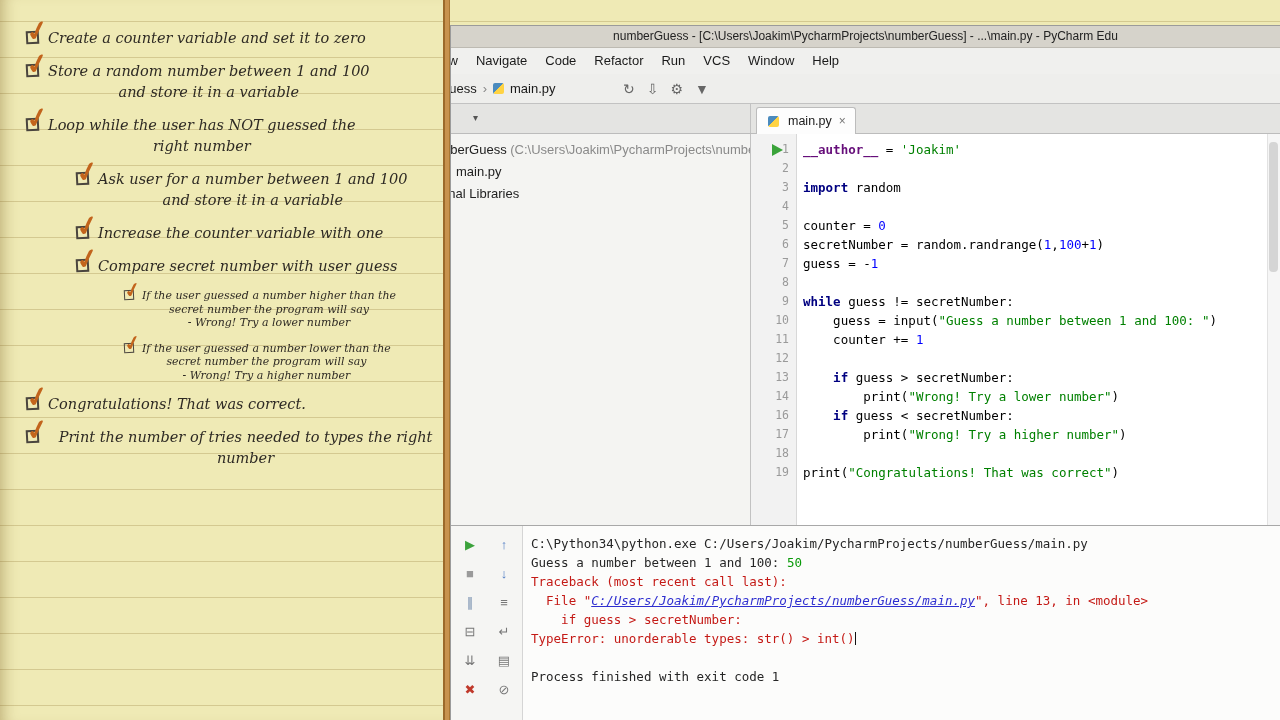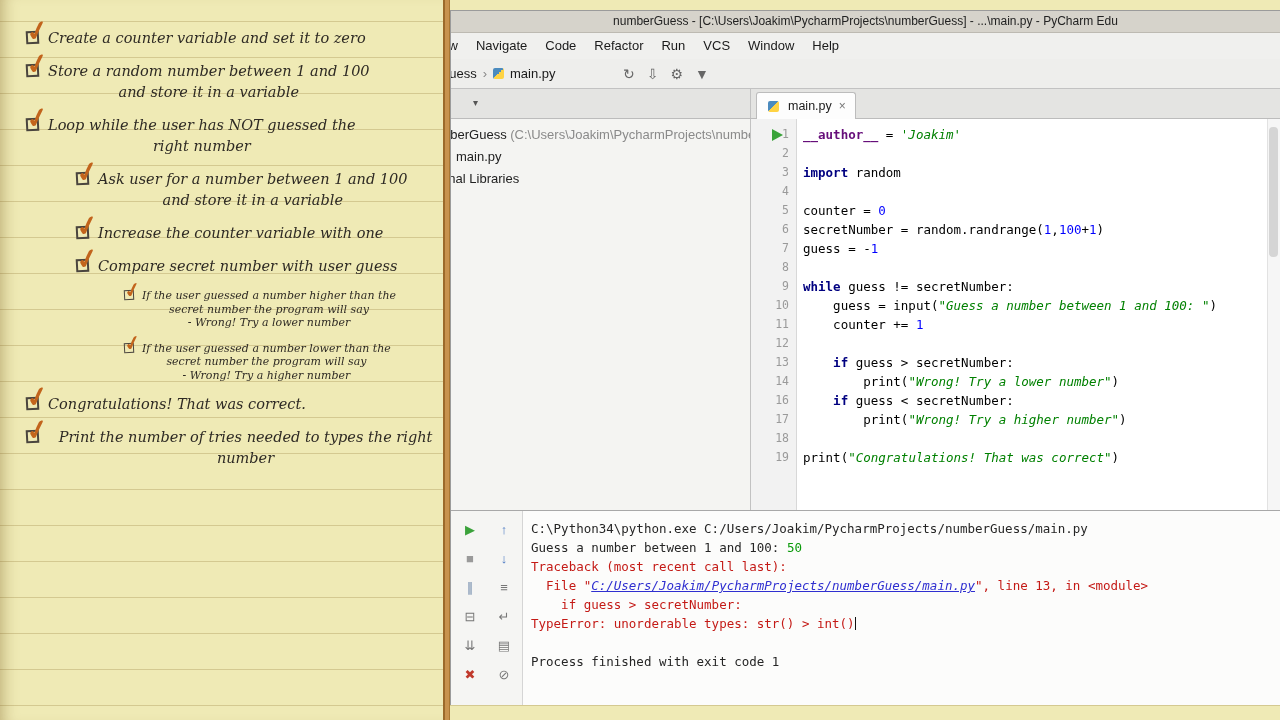--- a/index.html
+++ b/index.html
@@ -39,21 +39,21 @@
     position:absolute; left:0px; top:-14px; color:#c2641c;
     font-size:27px; font-weight:bold; font-family:"DejaVu Serif", serif;
     transform:rotate(-12deg); line-height:1;
   }
   .note.level2 .cb { width:18px; margin-top:1px; }
   .note.level2 .cb .box { width:10px; height:10px; border-width:1.5px; }
   .note.level2 .cb .check { font-size:20px; top:-10px; }
 
   
   #ide {
-    position:absolute; left:450px; top:10px; width:830px; height:695px;
+    position:absolute; left:450px; top:25px; width:830px; height:695px;
     background:#bef264; border-top:1px solid #9b9b9b; border-left:1px solid #9b9b9b;
     overflow:hidden; color:#1a1a1a;
   }
   #titlebar { height:22px; background:#d6d3cb; border-bottom:1px solid #bdbab2;
     text-align:center; font-size:12px; line-height:21px; color:#222;
     white-space:nowrap; overflow:hidden; }
   #menubar { height:26px; background:#f0f0ee; overflow:hidden; }
   #menu-row { position:relative; left:-30px; white-space:nowrap; line-height:26px; font-size:13px; }
   .menu-item { display:inline-block; padding:0 9px; cursor:default; }
   #main-toolbar { height:30px; background:#eeeeec; border-bottom:1px solid #c2c2c2; position:relative; overflow:hidden; }
@@ -86,21 +86,21 @@
   #gutter-bg { position:absolute; left:0; top:0; bottom:0; width:46px; background:#f2f2f2; border-right:1px solid #d8d8d8; }
   #run-line-icon { position:absolute; left:21px; top:10px; width:0; height:0;
     border-left:11px solid #3aa33a; border-top:6px solid transparent; border-bottom:6px solid transparent; }
   #code-lines { position:absolute; left:0; right:13px; top:6px;
     font-family:"DejaVu Sans Mono", monospace; font-size:12.5px; line-height:19px; }
   .code-row { display:flex; height:19px; white-space:pre; }
   .gut { width:46px; flex:none; text-align:right; padding-right:8px; color:#9a9a9a; font-size:11.5px; }
   .code-text { padding-left:6px; flex:1; }
   .code-row.hl .code-text { background:#fbf3cf; }
   .tok-kw { color:#000080; font-weight:bold; }
-  .tok-str { color:#008000;font-style:italic; }
+  .tok-str { color:#008000; }
   .tok-num { color:#0000ff; }
   .tok-dunder { color:#660e7a; font-weight:bold; }
   .tok-plain, .tok-op, .tok-builtin { color:#000; }
   #ed-scrollbar { position:absolute; right:0; top:0; bottom:0; width:13px; background:#f6f6f6; border-left:1px solid #e2e2e2; }
   #ed-thumb { position:absolute; right:2px; top:8px; width:9px; height:130px; background:#d5d5d5; border-radius:4px; }
 
   
   #console { position:absolute; left:0; right:0; bottom:0; height:195px;
     background:#fcfcfb; border-top:1px solid #a8a8a8; display:flex; }
   #con-toolbar { width:72px; flex:none; border-right:1px solid #d5d5d5; position:relative; background:#f5f5f3; }

